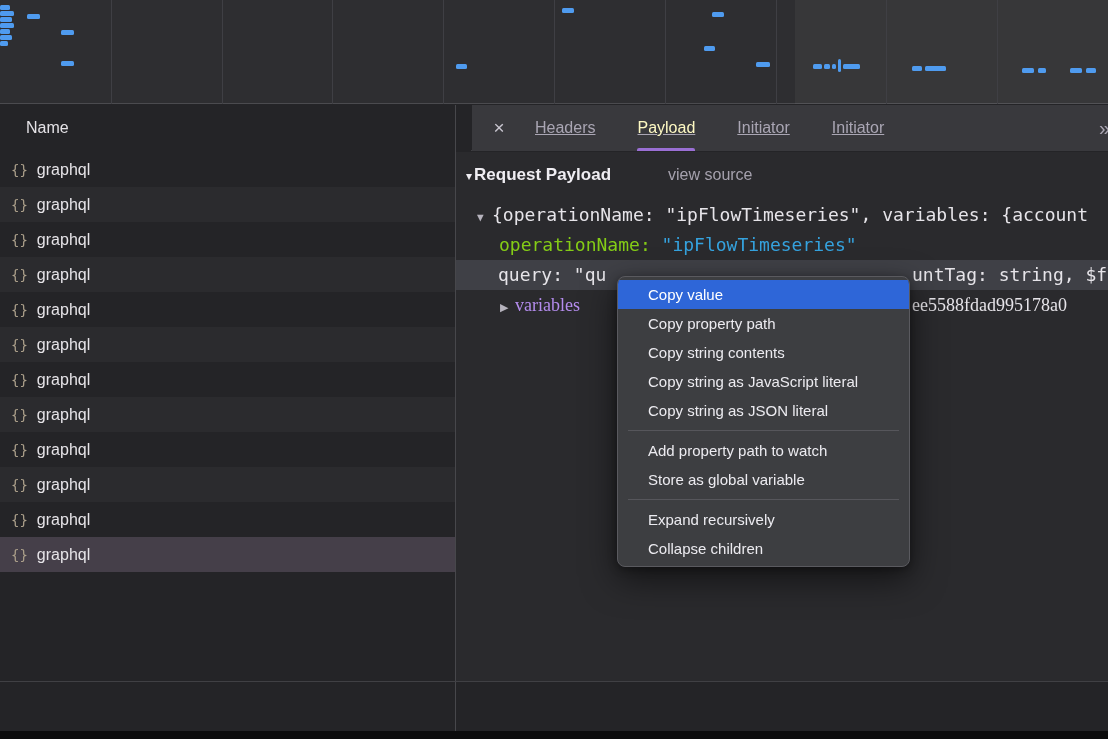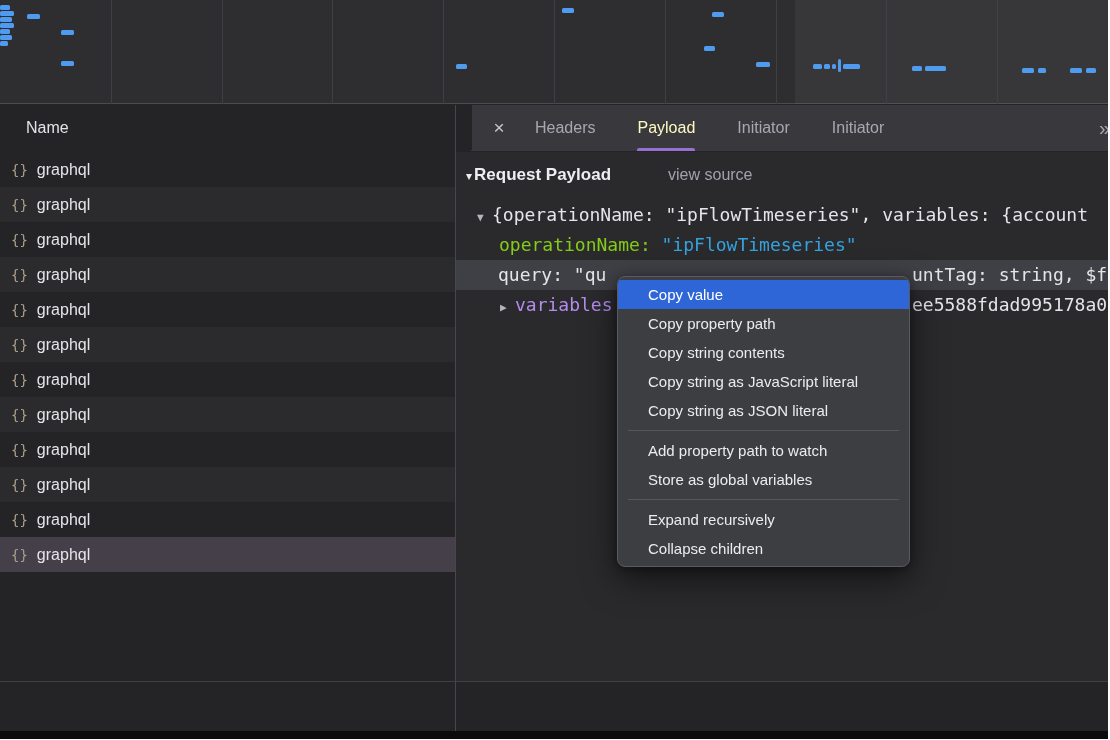--- a/index.html
+++ b/index.html
@@ -38,21 +38,21 @@
   .payload-header { padding:13px 0 0 10px; display:flex; align-items:baseline; }
   .disc { font-size:12px; color:#efedf2; margin-right:2px; }
   .payload-title { font-size:17px; font-weight:bold; color:#efedf2; }
   .view-source { margin-left:57px; font-size:16px; color:#a5a1ad; cursor:pointer; }
 
   .tree { position:absolute; left:0; top:48px; width:652px; font-family:"DejaVu Sans Mono", monospace; font-size:18px; color:#e6e4e9; }
   .tline { position:relative; height:30px; line-height:30px; white-space:nowrap; overflow:hidden; }
   .l1 { padding-left:21px; }
   .l2 { padding-left:43px; }
   .l3 { padding-left:42px; }
-  .l4 { padding-left:44px; }
+  .l4 { padding-left:44px;font-family:Liberation Serif, serif; }
   .l3.selected { background:#3f4046; }
   .arrow { display:inline-block; width:15px; font-size:11px; color:#b6b3bd; cursor:pointer; }
   .key  { color:#84cc16; }
   .str  { color:#35a2de; }
   .vkey { color:#b48ced; }
   .plain { color:#e6e4e9; }
   .frag { position:absolute; left:456px; top:0; }
 
   
   .context-menu { position:absolute; left:617px; top:276px; width:293px; background:#3d3e41; border:1px solid #5a5a5f; border-radius:8px;
@@ -105,21 +105,21 @@
       <div class="ov-bar" style="left: 1022px; top: 68px; width: 12px; height: 5px;"></div>
       <div class="ov-bar" style="left: 1038px; top: 68px; width: 8px; height: 5px;"></div>
       <div class="ov-bar" style="left: 1070px; top: 68px; width: 12px; height: 5px;"></div>
       <div class="ov-bar" style="left: 1086px; top: 68px; width: 10px; height: 5px;"></div>
     </div>
 
   <div class="header-band">
     <div class="name-header">Name</div>
     <div class="tab-bar">
       <div class="close-btn">×</div>
-      <div style="display:flex; height:46px;">
+      <div style="display:flex; height:46px;text-decoration:underline;">
           <div class="tab">Headers</div>
           <div class="tab active">Payload</div>
           <div class="tab">Initiator</div>
           <div class="tab">Initiator</div>
         </div>
       <div class="more-tabs">»</div>
     </div>
   </div>
 
   <div class="v-divider"></div>
@@ -203,19 +203,19 @@
   <div class="bottom-bar"></div>
 
   <div class="context-menu">
       <div class="menu-item hl">Copy value</div>
       <div class="menu-item">Copy property path</div>
       <div class="menu-item">Copy string contents</div>
       <div class="menu-item">Copy string as JavaScript literal</div>
       <div class="menu-item">Copy string as JSON literal</div>
       <div class="menu-sep"></div>
       <div class="menu-item">Add property path to watch</div>
-      <div class="menu-item">Store as global variables</div>
+      <div class="menu-item">Store as global variable</div>
       <div class="menu-sep"></div>
       <div class="menu-item">Expand recursively</div>
       <div class="menu-item">Collapse children</div>
     </div>
 
 </div>
 
 </body></html>

